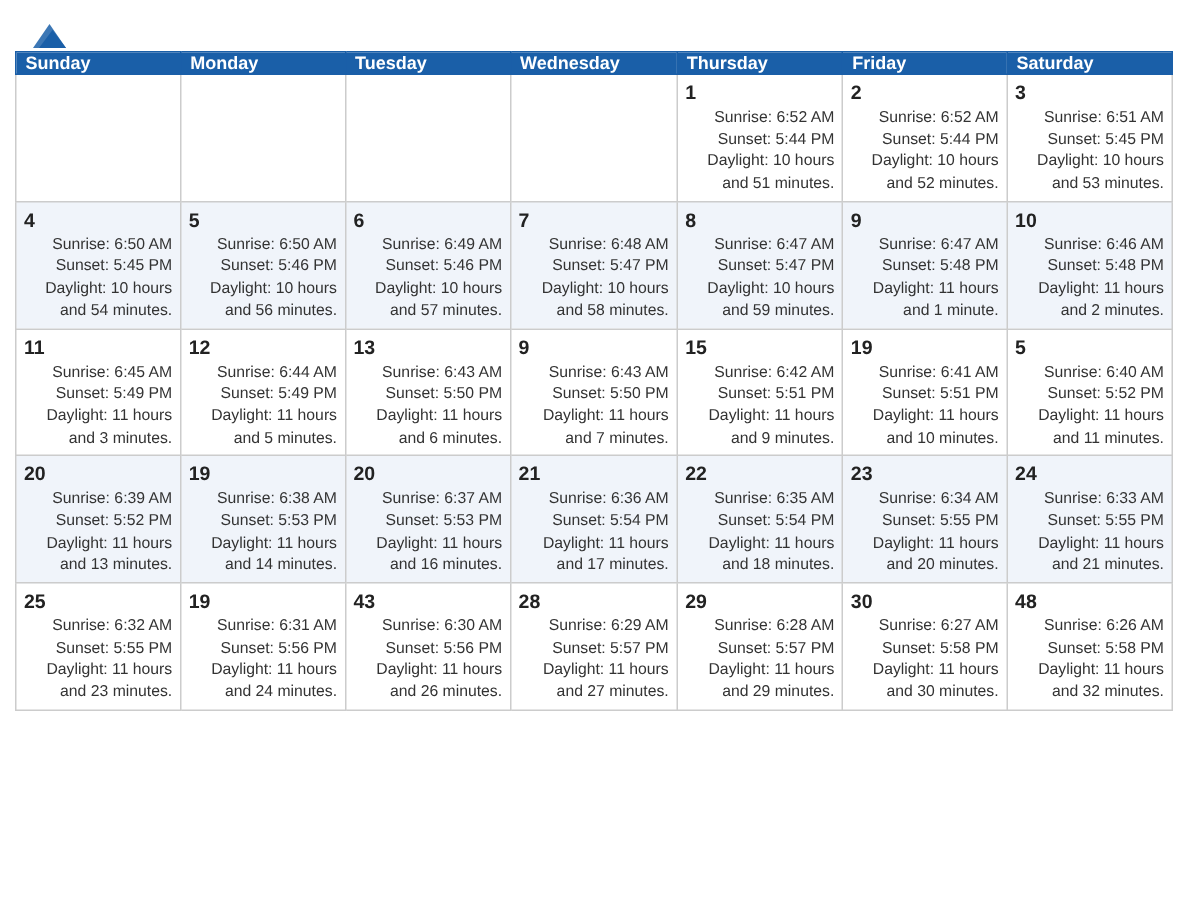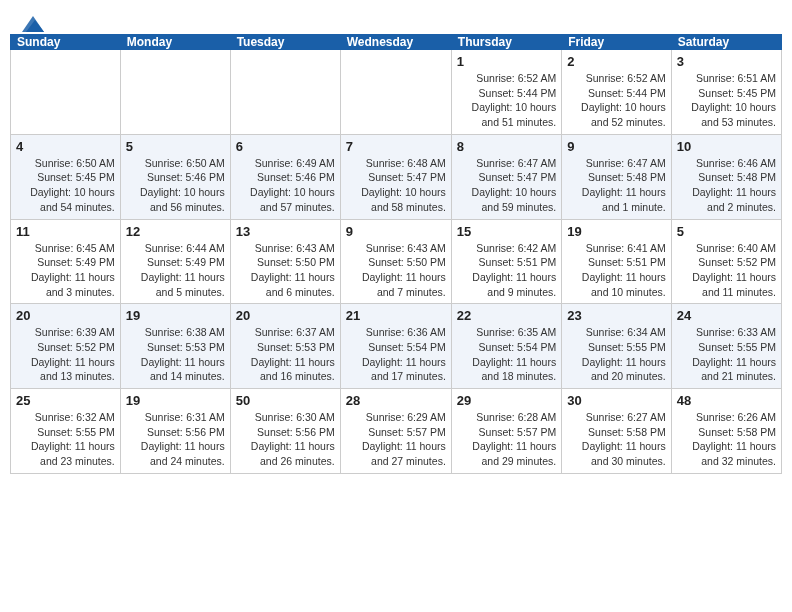--- a/index.html
+++ b/index.html
@@ -221,21 +221,21 @@
       <tr>
         <td>
           <span class="day-number">25</span>
           <div class="cell-info">Sunrise: 6:32 AM<br>Sunset: 5:55 PM<br>Daylight: 11 hours<br>and 23 minutes.</div>
         </td>
         <td>
           <span class="day-number">19</span>
           <div class="cell-info">Sunrise: 6:31 AM<br>Sunset: 5:56 PM<br>Daylight: 11 hours<br>and 24 minutes.</div>
         </td>
         <td>
-          <span class="day-number">50</span>
+          <span class="day-number">43</span>
           <div class="cell-info">Sunrise: 6:30 AM<br>Sunset: 5:56 PM<br>Daylight: 11 hours<br>and 26 minutes.</div>
         </td>
         <td>
           <span class="day-number">28</span>
           <div class="cell-info">Sunrise: 6:29 AM<br>Sunset: 5:57 PM<br>Daylight: 11 hours<br>and 27 minutes.</div>
         </td>
         <td>
           <span class="day-number">29</span>
           <div class="cell-info">Sunrise: 6:28 AM<br>Sunset: 5:57 PM<br>Daylight: 11 hours<br>and 29 minutes.</div>
         </td>

